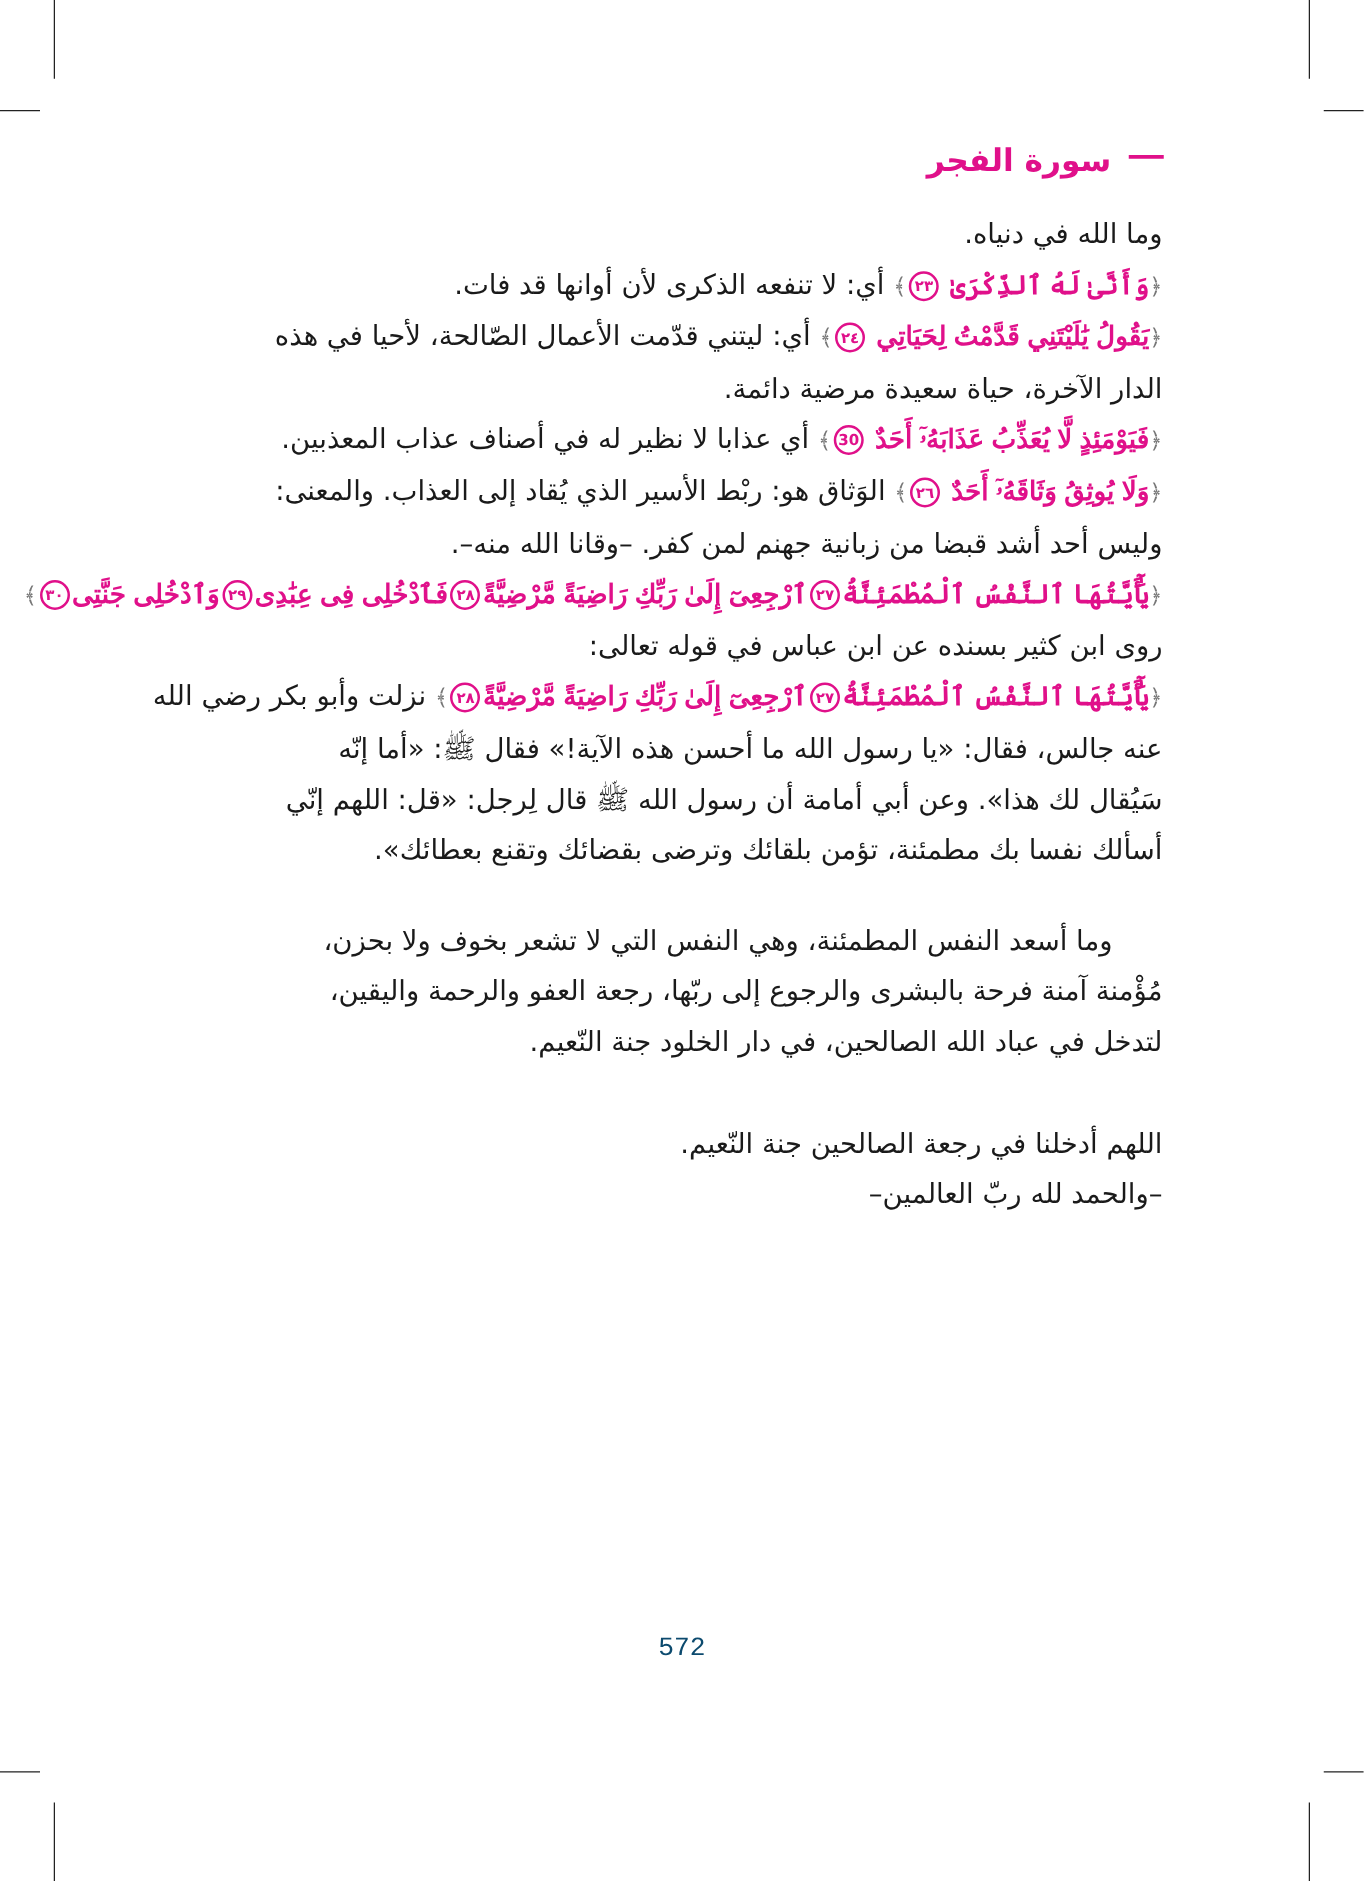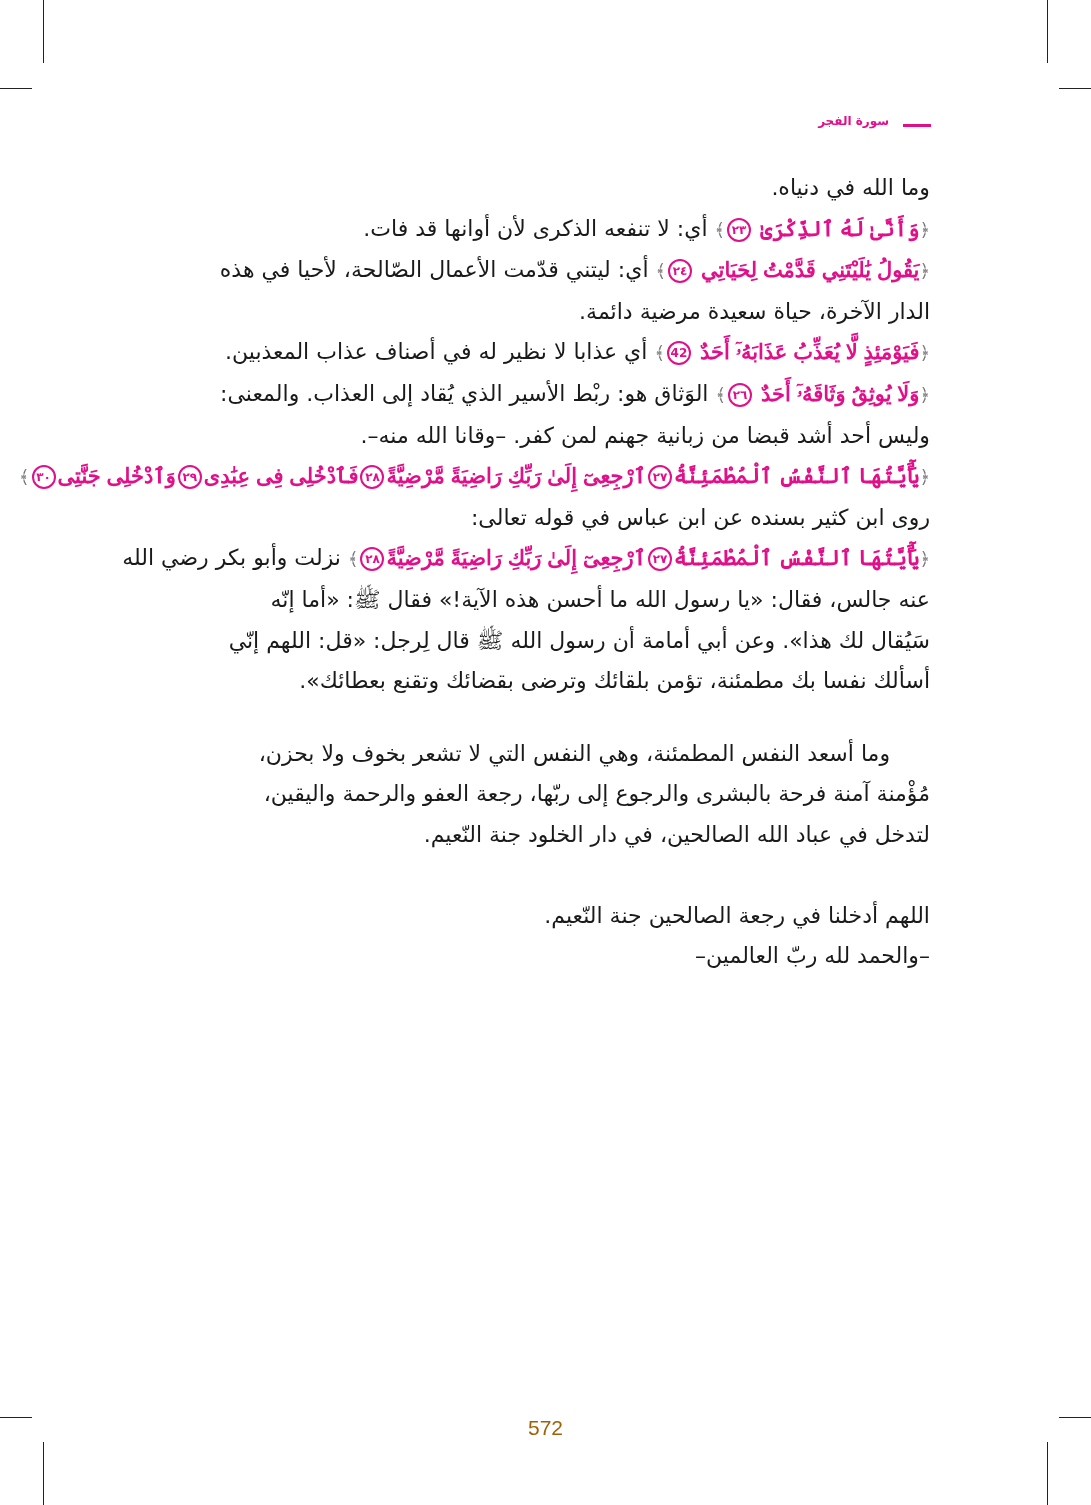--- a/index.html
+++ b/index.html
@@ -32,21 +32,21 @@
     .running-header {
       position: absolute;
       top: 114px;
       right: 160px;
       direction: rtl;
       display: flex;
       align-items: flex-start;
       gap: 10px;
       color: #e0108a;
       font-family: "DejaVu Sans", sans-serif;
-      font-size: 12px;
+      font-size: 25px;
       font-weight: bold;
     }
     .running-header .dash {
       display: inline-block;
       width: 28px;
       height: 3px;
       background: #e0108a;
       margin-left: 4px;
       margin-top: 10px;
     }
@@ -88,27 +88,27 @@
       text-align: center;
       margin: 0 2px;
       vertical-align: middle;
       font-weight: bold;
       font-family: "DejaVu Sans", sans-serif;
     }
     .gap { display: block; height: 40px; }
 
     .page-number {
       position: absolute;
-      top: 1416px;
+      top: 1308px;
       left: 0;
       width: 1091px;
       text-align: center;
-      font-family: Liberation Sans, sans-serif;
+      font-family: Liberation Mono, monospace;
       font-size: 21px;
-      color: #a16207;
+      color: #0c4a6e;
     }
   </style>
 </head>
 <body>
 
 <div class="crop v" id="crop-tl-v"></div>
 <div class="crop h" id="crop-tl-h"></div>
 <div class="crop v" id="crop-tr-v"></div>
 <div class="crop h" id="crop-tr-h"></div>
 <div class="crop v" id="crop-bl-v"></div>
@@ -138,21 +138,21 @@
     <span class="ayah-num">٢٤</span><span class="bracket">﴾</span>
     <span>أي: ليتني قدّمت الأعمال الصّالحة، لأحيا في هذه</span>
   </span>
 
   <span class="line">
     <span>الدار الآخرة، حياة سعيدة مرضية دائمة.</span>
   </span>
 
   <span class="line">
     <span class="bracket">﴿</span><span class="verse">فَيَوْمَئِذٍ لَّا يُعَذِّبُ عَذَابَهُۥٓ أَحَدٌ</span>
-    <span class="ayah-num">42</span><span class="bracket">﴾</span>
+    <span class="ayah-num">30</span><span class="bracket">﴾</span>
     <span>أي عذابا لا نظير له في أصناف عذاب المعذبين.</span>
   </span>
 
   <span class="line">
     <span class="bracket">﴿</span><span class="verse">وَلَا يُوثِقُ وَثَاقَهُۥٓ أَحَدٌ</span>
     <span class="ayah-num">٢٦</span><span class="bracket">﴾</span>
     <span>الوَثاق هو: ربْط الأسير الذي يُقاد إلى العذاب. والمعنى:</span>
   </span>
 
   <span class="line">

